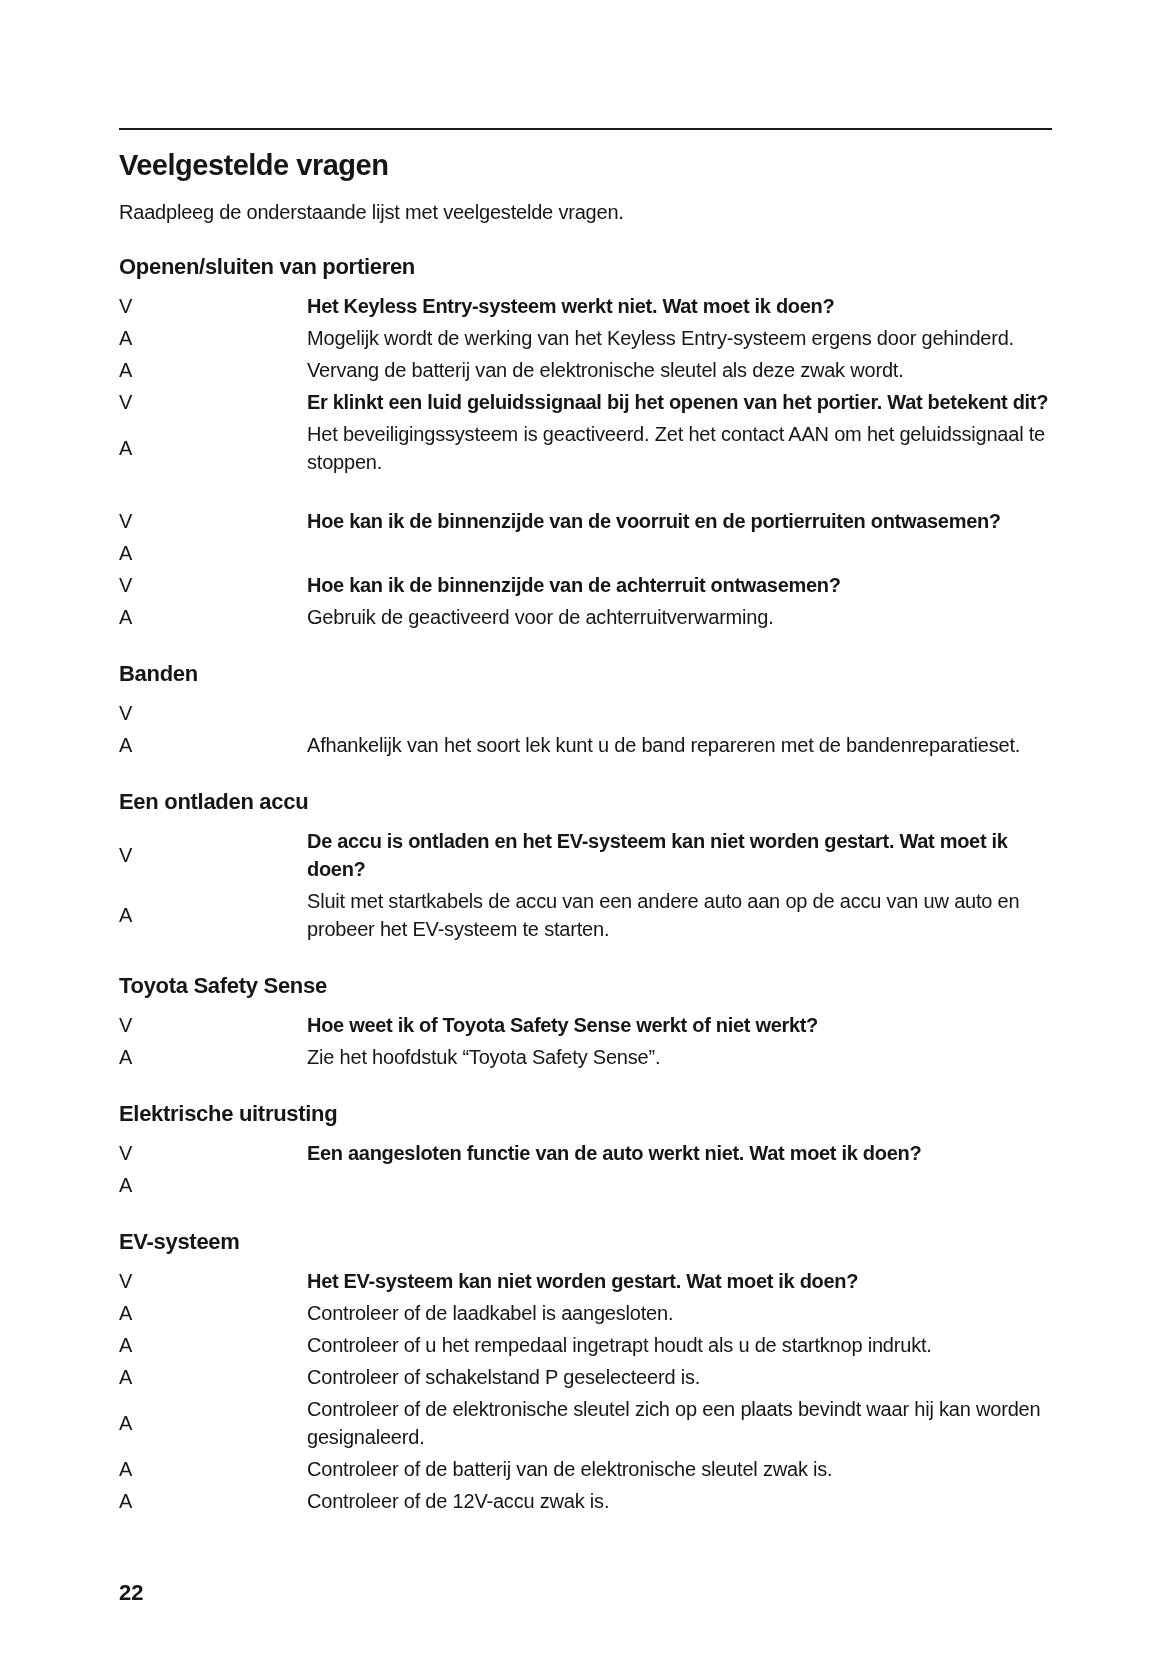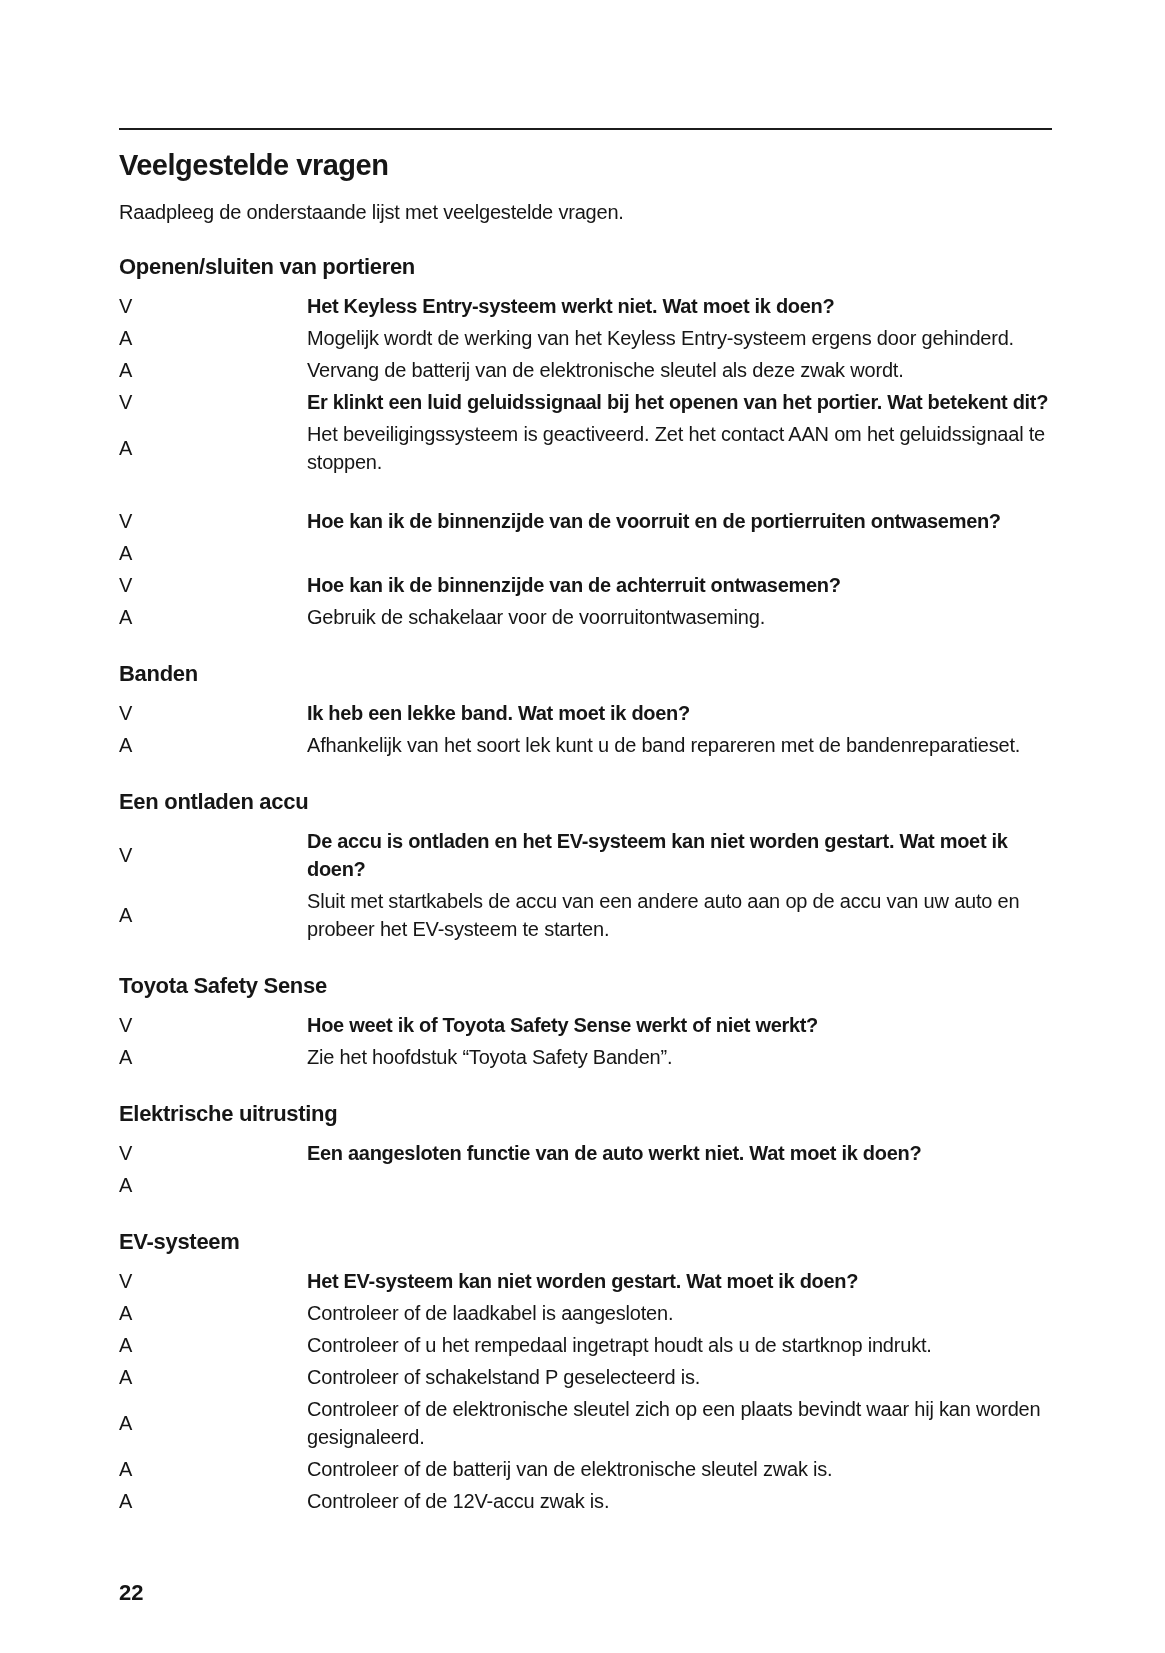--- a/index.html
+++ b/index.html
@@ -124,28 +124,27 @@
           </div>
           <div class="row">
             <span class="marker">A</span>
           </div>
           <div class="row">
             <span class="marker">V</span>
             <span class="qa-text q">Hoe kan ik de binnenzijde van de achterruit ontwasemen?</span>
           </div>
           <div class="row">
             <span class="marker">A</span>
-            <span class="qa-text a">Gebruik de schakelaar voor de voorruitontwaseming.</span>
+            <span class="qa-text a">Gebruik de geactiveerd voor de achterruitverwarming.</span>
           </div>
         </section>
         <section class="faq-section">
           <h2 class="section-heading">Banden</h2>
           <div class="row">
             <span class="marker">V</span>
-            <span class="qa-text q">Ik heb een lekke band. Wat moet ik doen?</span>
           </div>
           <div class="row">
             <span class="marker">A</span>
             <span class="qa-text a">Afhankelijk van het soort lek kunt u de band repareren met de bandenreparatieset.</span>
           </div>
         </section>
         <section class="faq-section">
           <h2 class="section-heading">Een ontladen accu</h2>
           <div class="row">
             <span class="marker">V</span>
@@ -157,21 +156,21 @@
           </div>
         </section>
         <section class="faq-section">
           <h2 class="section-heading">Toyota Safety Sense</h2>
           <div class="row">
             <span class="marker">V</span>
             <span class="qa-text q">Hoe weet ik of Toyota Safety Sense werkt of niet werkt?</span>
           </div>
           <div class="row">
             <span class="marker">A</span>
-            <span class="qa-text a">Zie het hoofdstuk “Toyota Safety Banden”.</span>
+            <span class="qa-text a">Zie het hoofdstuk “Toyota Safety Sense”.</span>
           </div>
         </section>
         <section class="faq-section">
           <h2 class="section-heading">Elektrische uitrusting</h2>
           <div class="row">
             <span class="marker">V</span>
             <span class="qa-text q">Een aangesloten functie van de auto werkt niet. Wat moet ik doen?</span>
           </div>
           <div class="row">
             <span class="marker">A</span>

